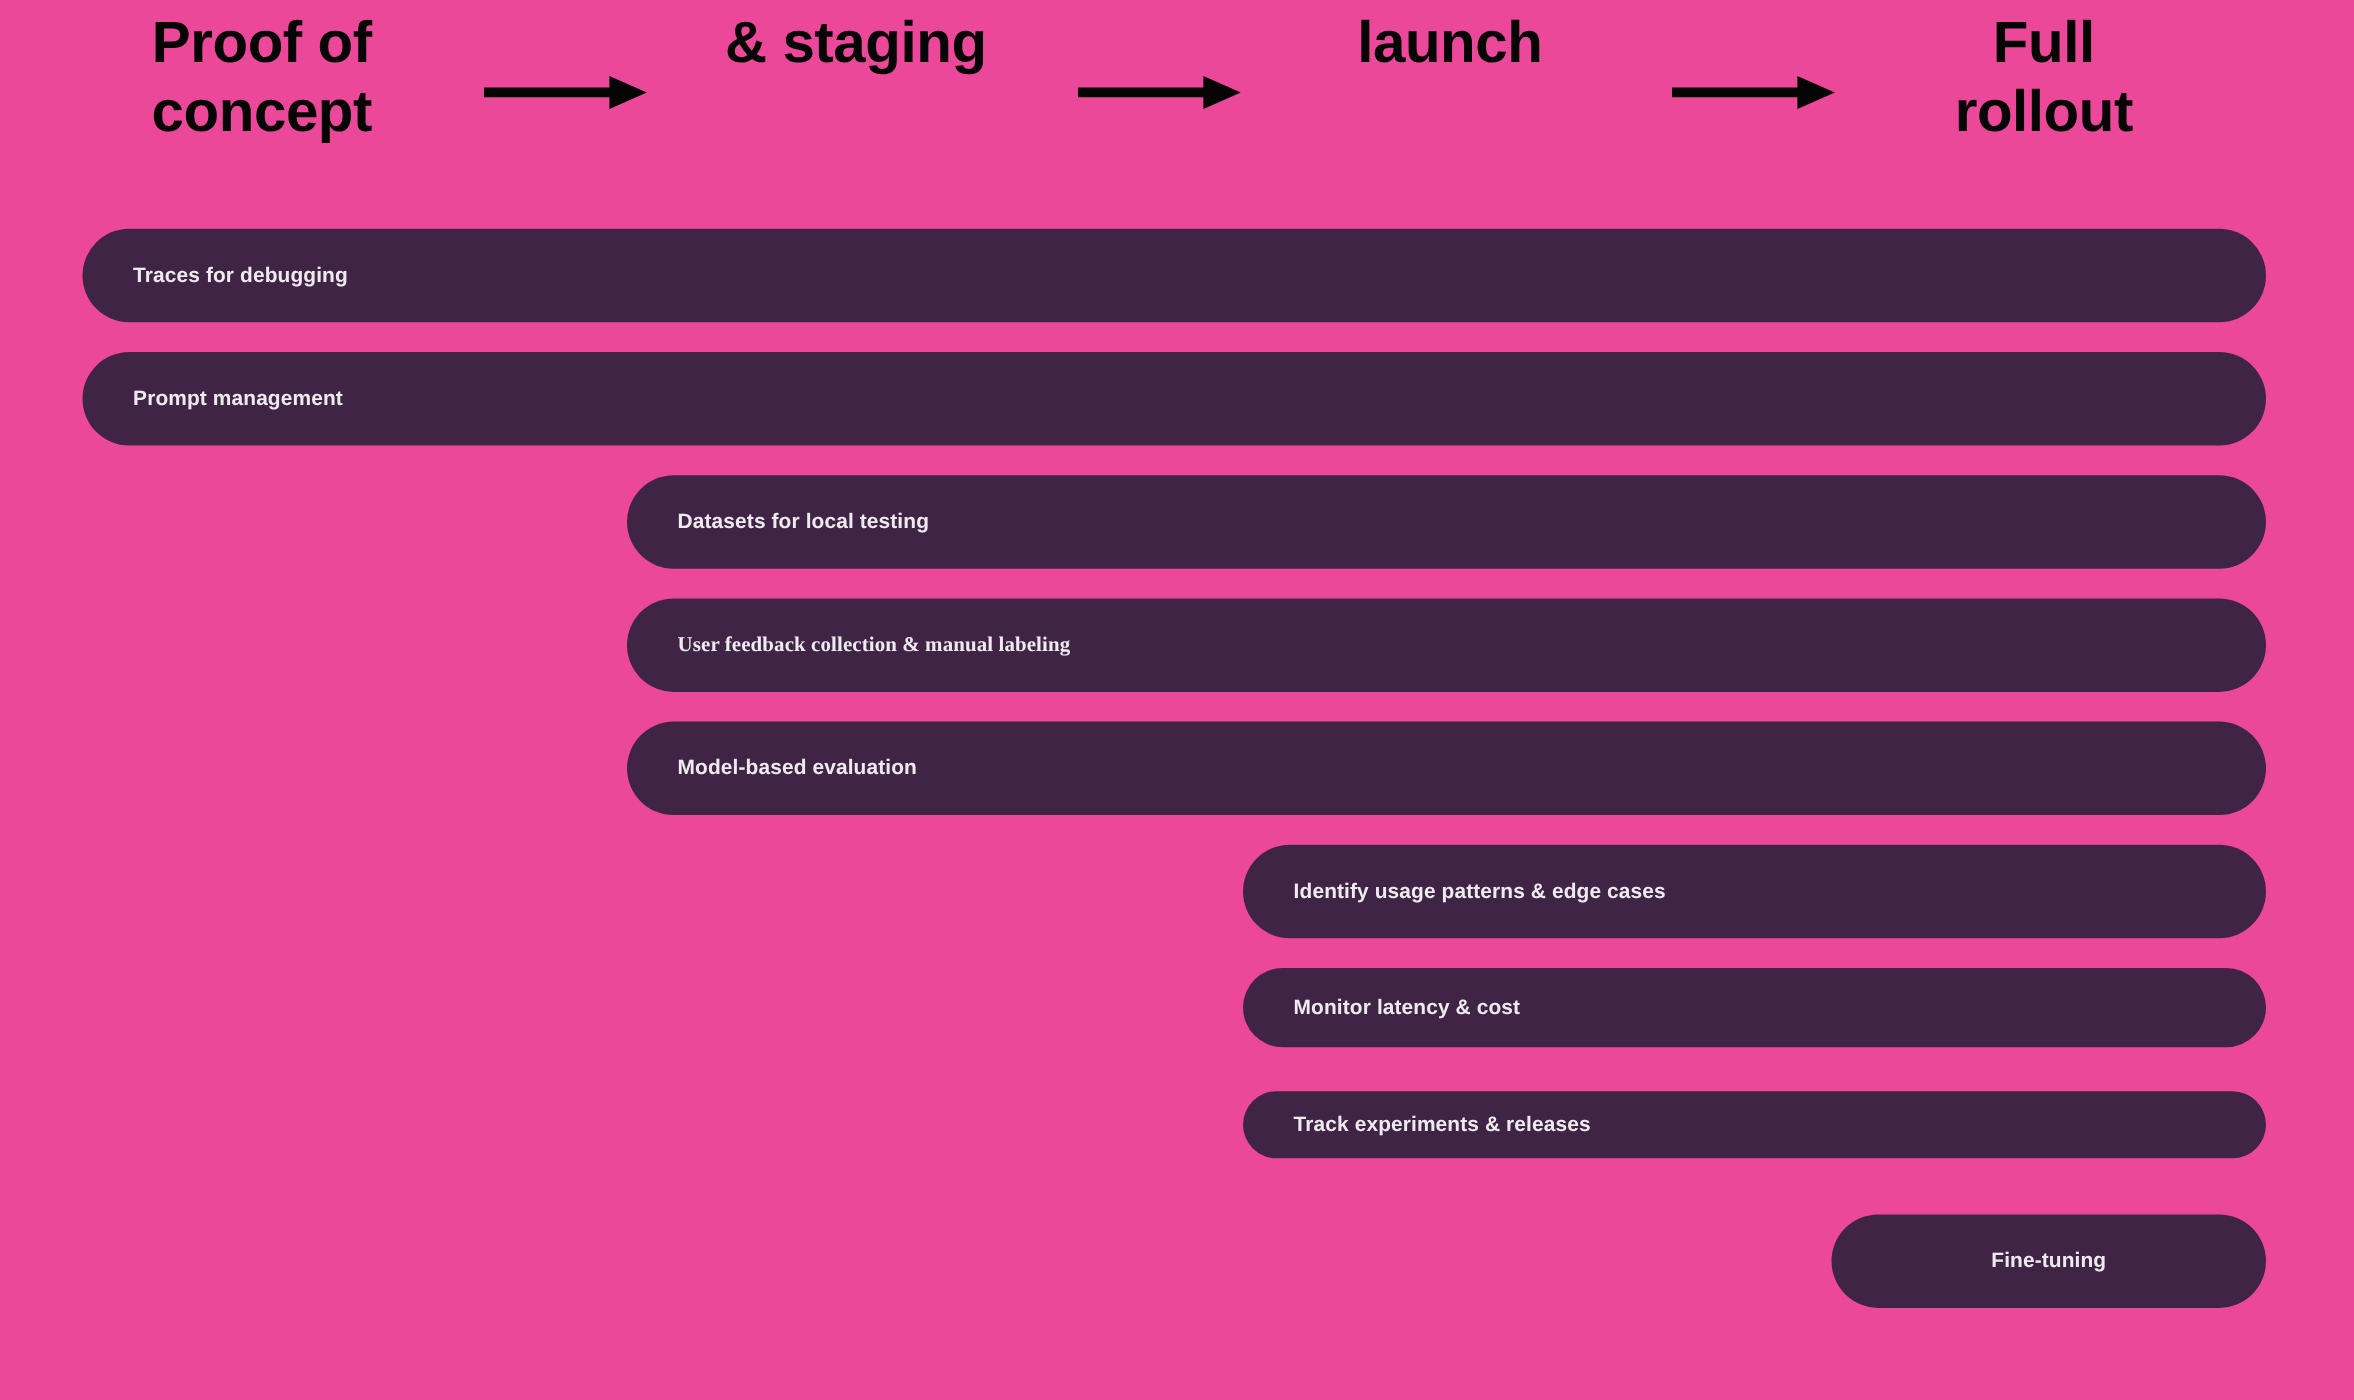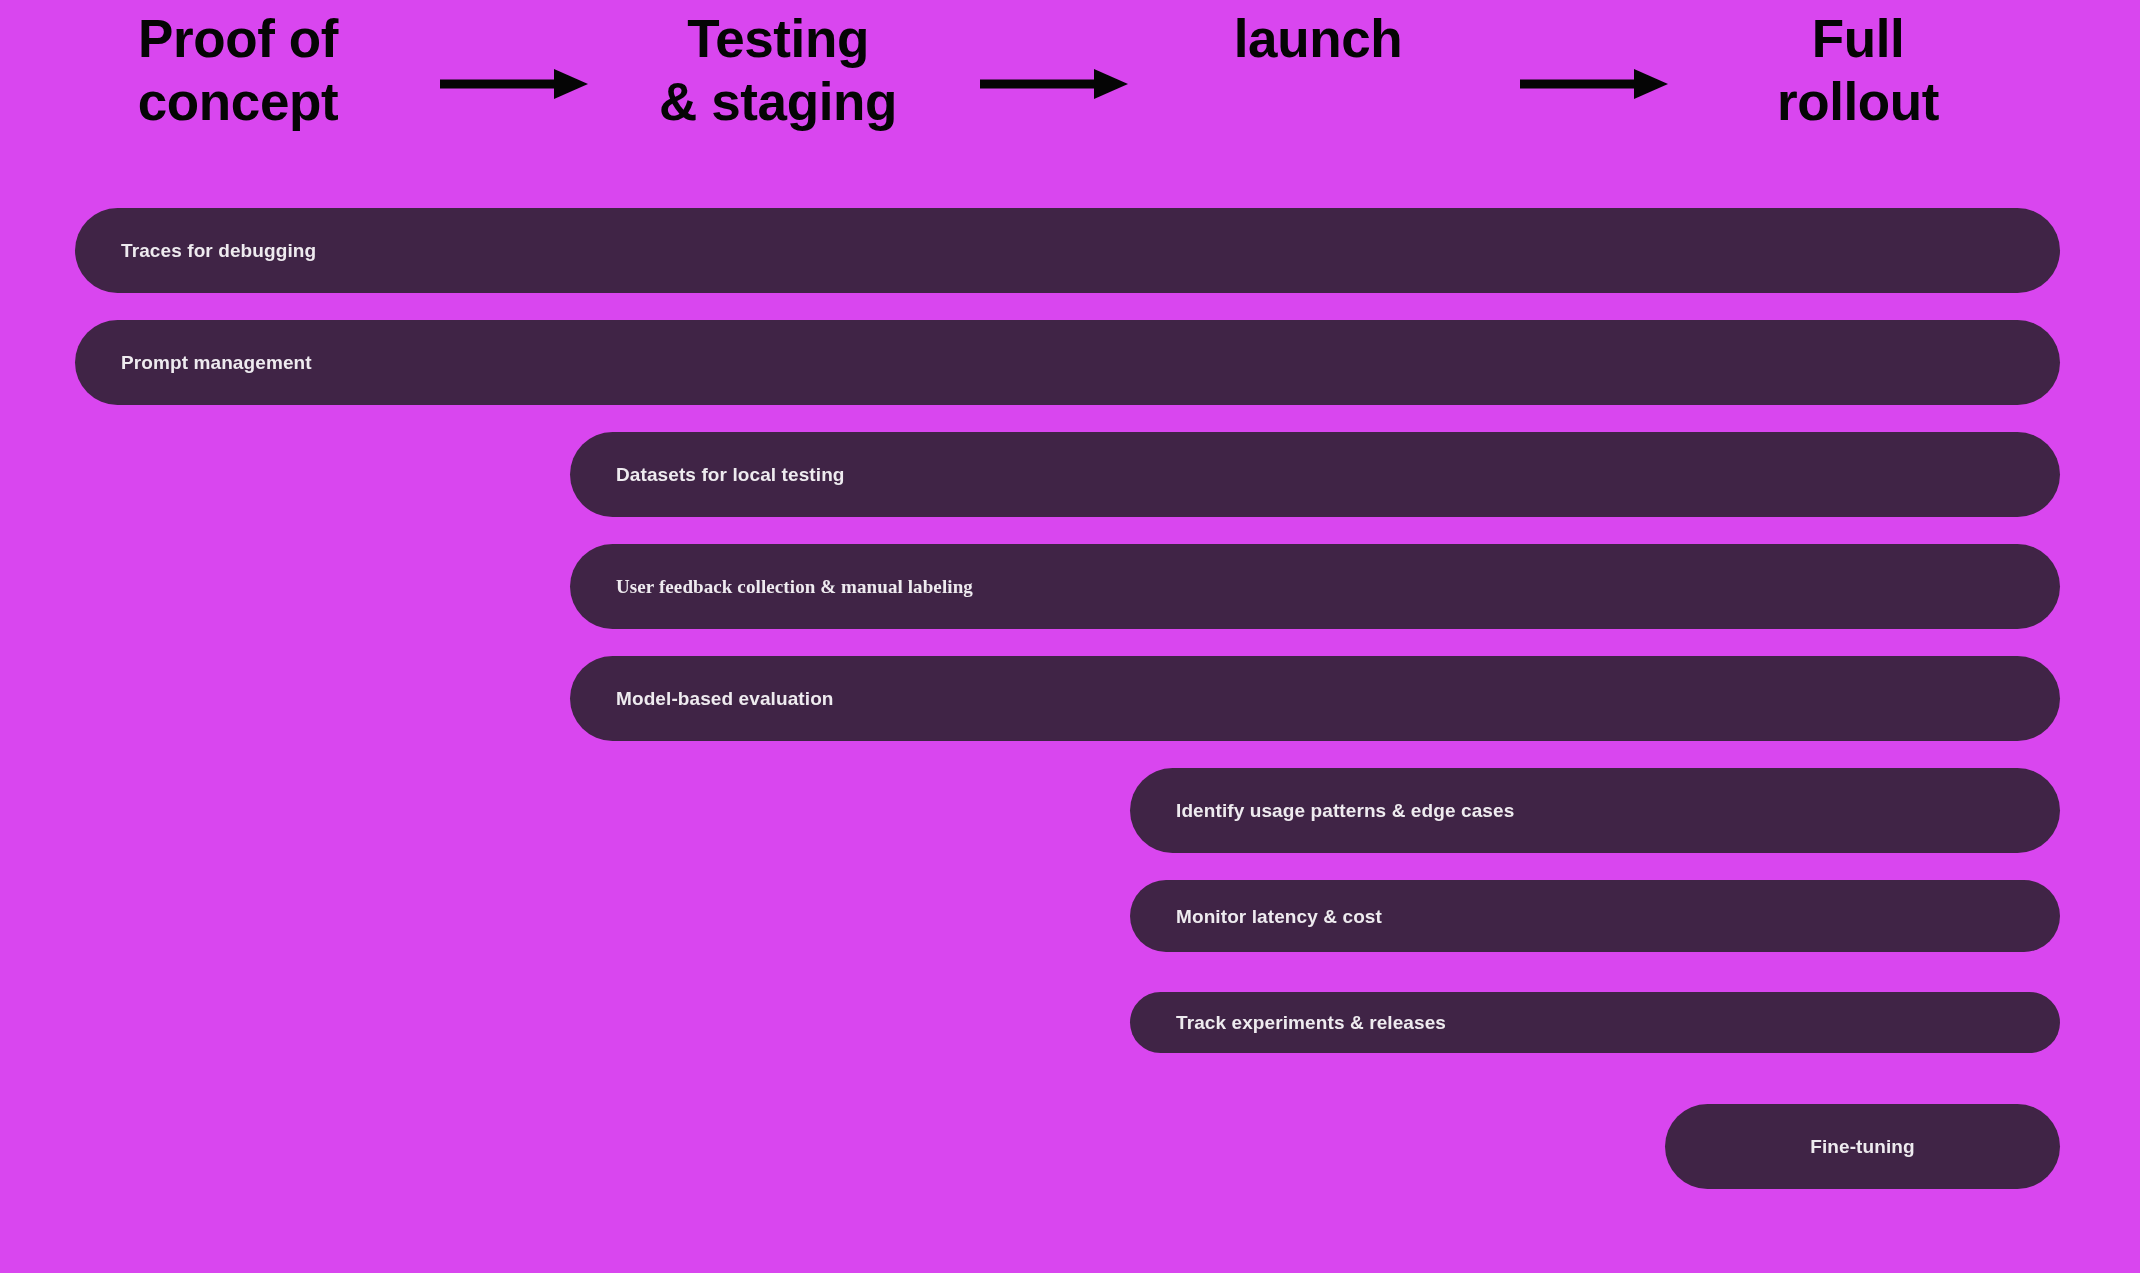--- a/index.html
+++ b/index.html
@@ -10,21 +10,21 @@
     width: 2140px;
     height: 1273px;
     background: #4C6670;
     font-family: "Liberation Sans", sans-serif;
     overflow: hidden;
   }
   #canvas {
     position: relative;
     width: 2140px;
     height: 1273px;
-    background: #d946ef;
+    background: #ec4899;
   }
 
   
   #stage-row {
     position: absolute;
     left: 0;
     top: 0;
     width: 2140px;
     height: 150px;
   }
@@ -80,21 +80,21 @@
     -webkit-font-smoothing: antialiased;
   }
 </style>
 </head>
 <body>
 
 <div id="canvas">
 
   <div id="stage-row">
       <div class="stage-label" style="left: 18px; width: 440px;"><span class="l1">Proof of</span><span class="l2">concept</span></div>
-      <div class="stage-label" style="left: 558px; width: 440px;"><span class="l1">Testing</span><span class="l2">&amp; staging</span></div>
+      <div class="stage-label" style="left: 558px; width: 440px;"><span class="l2">&amp; staging</span></div>
       <div class="stage-label" style="left: 1098px; width: 440px;"><span class="l2">launch</span></div>
       <div class="stage-label" style="left: 1638px; width: 440px;"><span class="l1">Full</span><span class="l2">rollout</span></div>
       <div class="stage-arrow" style="left: 440px; width: 148px;">
         <svg width="148" height="32" viewBox="0 0 148 32">
           <line x1="0" y1="16" x2="124" y2="16" stroke="#050505" stroke-width="9"></line>
           <polygon points="114,1 148,16 114,31" fill="#050505"></polygon>
         </svg>
       </div>
       <div class="stage-arrow" style="left: 980px; width: 148px;">
         <svg width="148" height="32" viewBox="0 0 148 32">

